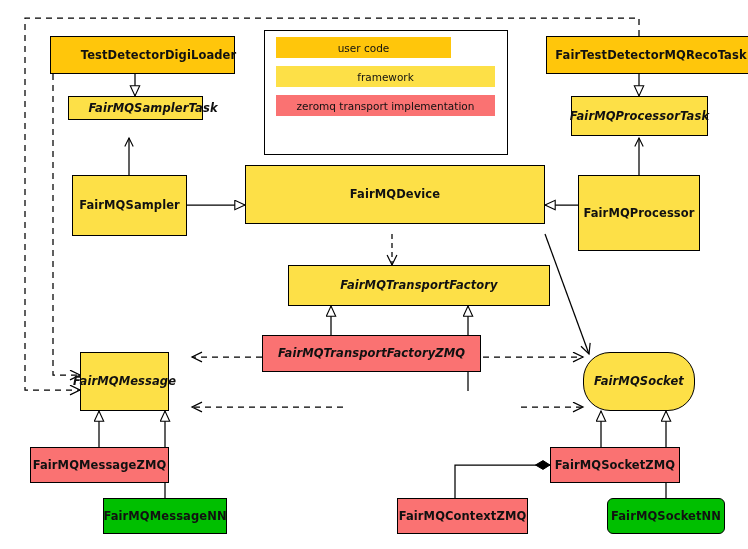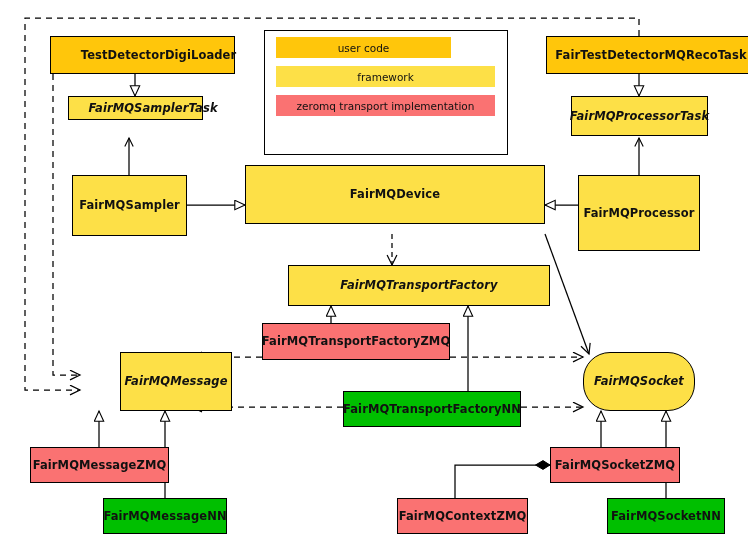--- a/index.html
+++ b/index.html
@@ -102,31 +102,30 @@
   <div class="node c-fw abstract" style="left:571px;top:96px;width:137px;height:40px;">FairMQProcessorTask</div>
 
   <div class="node c-fw" style="left:72px;top:175px;width:115px;height:61px;">FairMQSampler</div>
 
   <div class="node c-fw" style="left:245px;top:165px;width:300px;height:59px;">FairMQDevice</div>
 
   <div class="node c-fw" style="left:578px;top:175px;width:122px;height:76px;">FairMQProcessor</div>
 
   <div class="node c-fw abstract" style="left:256px;top:265px;width:262px;height:41px;margin-left:32px;">FairMQTransportFactory</div>
 
-  <div class="node c-zmq" style="left:262px;top:323px;width:188px;height:37px;">FairMQTransportFactoryZMQ</div>
+  <div class="node c-zmq" style="left:262px;top:335px;width:219px;height:37px;font-style:italic;">FairMQTransportFactoryZMQ</div>
 
-  <div class="node c-nn" style="left:343px;top:391px;width:178px;height:36px;">FairMQTransportFactoryNN</div>
 
-  <div class="node c-fw abstract" style="left:80px;top:352px;width:112px;height:59px;margin-left:40px;">FairMQMessage</div>
+  <div class="node c-fw abstract" style="left:80px;top:352px;width:89px;height:59px;">FairMQMessage</div>
 
   <div class="node c-fw abstract" style="left:583px;top:352px;width:112px;height:59px;border-radius:27px;">FairMQSocket</div>
 
   <div class="node c-zmq" style="left:30px;top:447px;width:139px;height:36px;">FairMQMessageZMQ</div>
 
   <div class="node c-nn" style="left:103px;top:498px;width:124px;height:36px;">FairMQMessageNN</div>
 
   <div class="node c-zmq" style="left:550px;top:447px;width:130px;height:36px;">FairMQSocketZMQ</div>
 
   <div class="node c-zmq" style="left:397px;top:498px;width:131px;height:36px;">FairMQContextZMQ</div>
 
-  <div class="node c-nn" style="left:607px;top:498px;width:118px;height:36px;">FairMQSocketNN</div>
+  <div class="node c-nn" style="left:607px;top:498px;width:118px;height:36px;border-radius:6px;">FairMQSocketNN</div>
 
 </div>
 
 </body></html>

